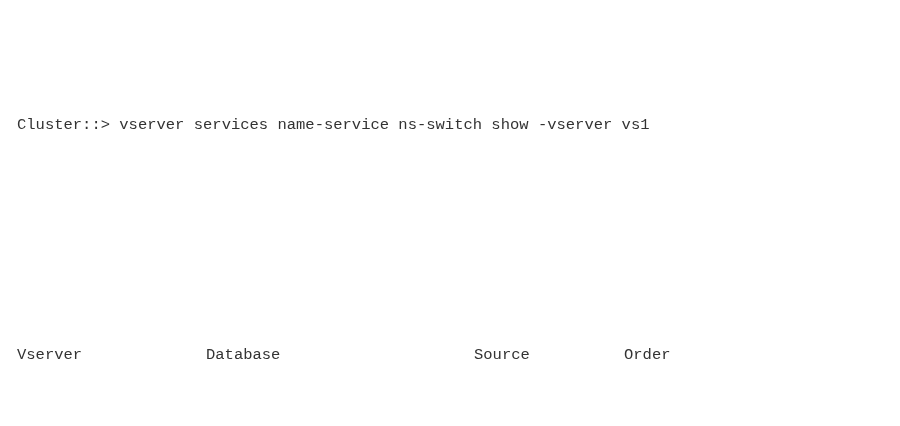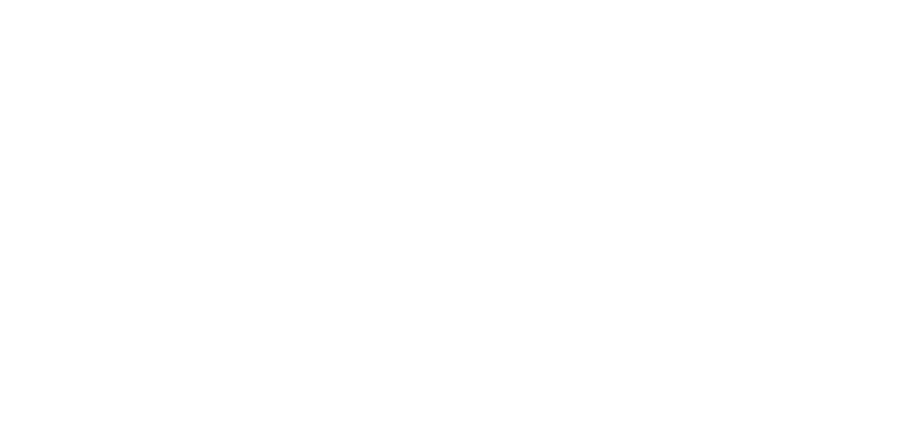--- a/index.html
+++ b/index.html
@@ -36,24 +36,26 @@
   .c2 { width: 268px; }
   .c3 { width: 150px; }
   .c4 { }
 </style>
 </head>
 <body>
 
 <div class="screen" style="background: rgb(255, 255, 255); color: rgb(51, 51, 51);">
 
   
+  <div class="line"><span class="prompt">Cluster::&gt;</span><span>vserver services name-service ns-switch show -vserver vs1</span></div>
 
   <div class="line"></div>
 
   
+  <div class="line"><span class="c1">Vserver</span><span class="c2">Database</span><span class="c3">Source</span><span class="c4">Order</span></div>
 
   
   
 
   
   
 
   
 
   

